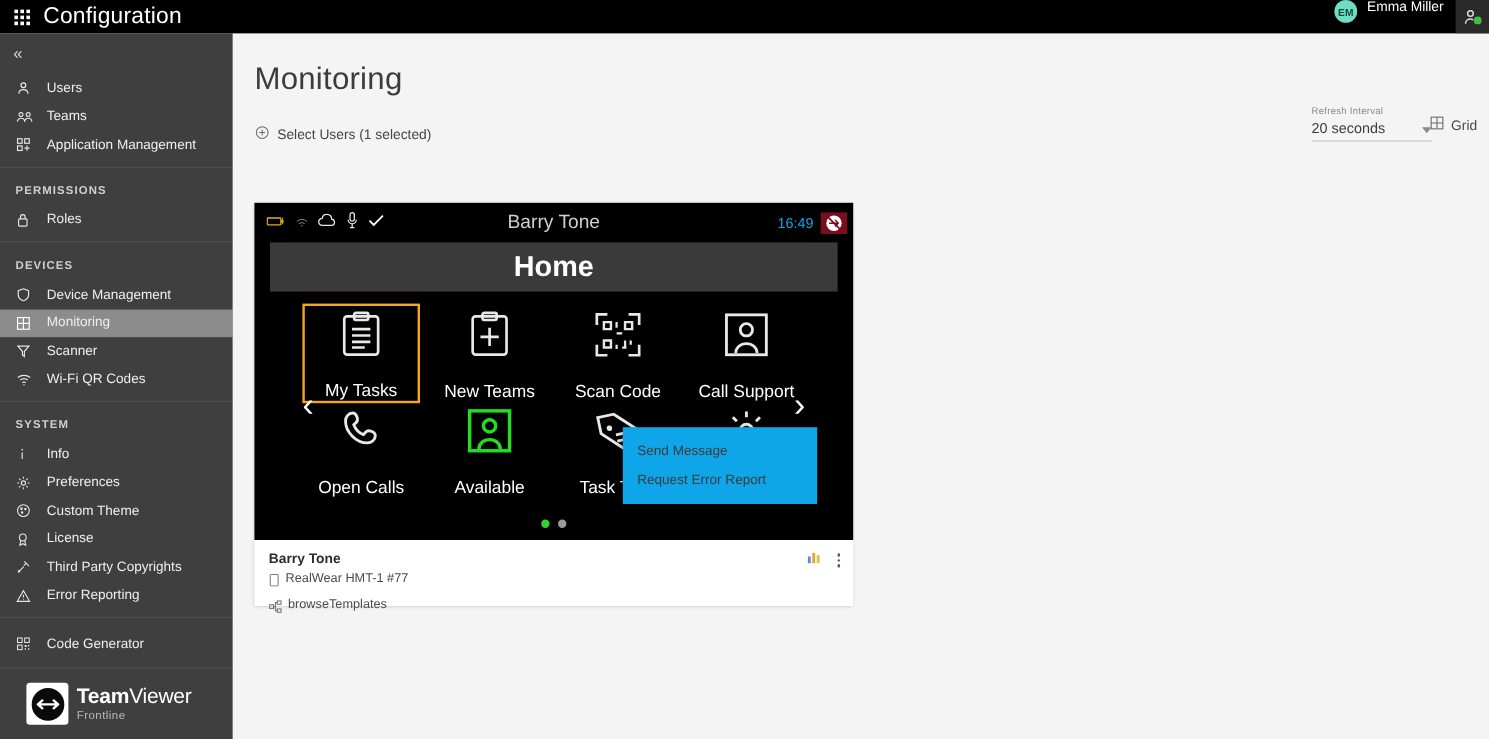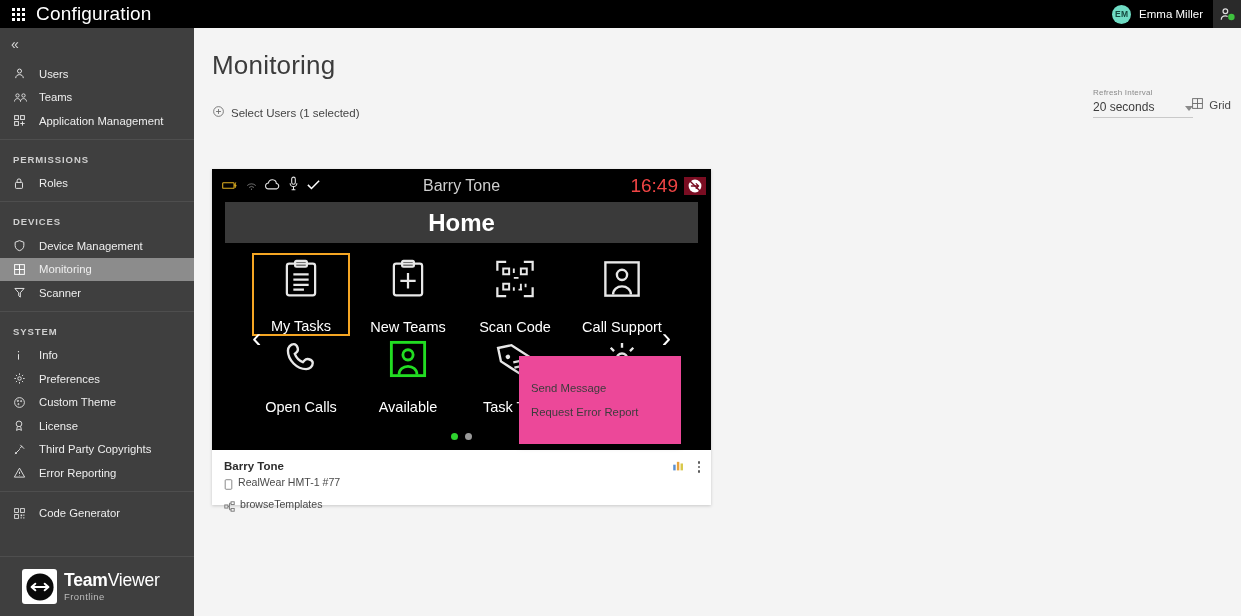--- a/index.html
+++ b/index.html
@@ -13,21 +13,21 @@
 
   
   .topbar {
     position: absolute; left: 0; top: 0; width: 1241px; height: 28px;
     background: #000000; display: flex; align-items: center;
   }
   .topbar-apps { width: 36px; height: 28px; display: flex; align-items: center; justify-content: center; cursor: pointer; }
   .grid9 { display: grid; grid-template-columns: repeat(3, 3px); grid-template-rows: repeat(3, 3px); gap: 2px; }
   .grid9 i { display: block; width: 3px; height: 3px; background: #ffffff; }
   .topbar-title { color: #ffffff; font-size: 19px; letter-spacing: .2px; }
-  .topbar-right { margin-left: auto; display: flex; align-items: center; height: 28px; }
+  .topbar-right { margin-left: auto; display: flex; align-items: flex-start; height: 28px; }
   .avatar {
     width: 19px; height: 19px; border-radius: 50%;
     background: #6fdcc4; color: #14483e; font-size: 8.5px; font-weight: bold;
     display: flex; align-items: center; justify-content: center; letter-spacing: .3px;
   }
   .topbar-user { color: #ffffff; font-size: 11.5px; margin-left: 8px; }
   .topbar-usericon {
     width: 28px; height: 28px; background: #2a2a2a;
     display: flex; align-items: center; justify-content: center; margin-left: 10px; cursor: pointer;
     position: relative;
@@ -104,21 +104,21 @@
     background: #ffffff; box-shadow: 0 1px 3px rgba(0,0,0,.18);
   }
   .screen { width: 499px; height: 281px; background: #000000; position: relative; overflow: hidden; }
   .st-bar { height: 33px; display: flex; align-items: center; padding: 0 0 0 10px; position: relative; }
   .st-icons { display: flex; align-items: center; gap: 7px; }
   .st-title {
     position: absolute; left: 0; right: 0; text-align: center;
     font-size: 16px; color: #cfcfcf; font-weight: 300; pointer-events: none;
   }
   .st-right { margin-left: auto; display: flex; align-items: center; gap: 6px; padding-right: 5px; z-index: 2; }
-  .st-time { font-size: 19px; color: #ef4444; font-weight: 300; }
+  .st-time { font-size: 12px; color: #0ea5e9; font-weight: 300; }
   .st-discon {
     width: 22px; height: 18px; background: #7a0d22;
     display: flex; align-items: center; justify-content: center;
   }
   .home-bar {
     margin: 0 13px; height: 41px; background: #3a3a3a;
     display: flex; align-items: center; justify-content: center;
   }
   .home-bar span { color: #ffffff; font-size: 24px; font-weight: bold; }
   .tiles { position: relative; padding: 10px 40px 0 40px; }
@@ -142,21 +142,21 @@
 
   .card-foot { position: relative; padding: 10px 12px 12px 12px; height: 55px; }
   .cf-name { font-size: 11.5px; font-weight: bold; color: #2d2d2d; }
   .cf-line { display: flex; align-items: flex-start; gap: 5px; margin-top: 4px; }
   .cf-text { font-size: 10.6px; color: #4a4a4a; }
   .cf-actions { position: absolute; right: 8px; top: 8px; display: flex; align-items: center; gap: 10px; }
   .kebab { display: flex; flex-direction: column; gap: 2px; cursor: pointer; padding: 2px 3px; }
   .kebab i { width: 2.5px; height: 2.5px; border-radius: 50%; background: #5a5a5a; display: block; }
   .ctx-menu {
     position: absolute; left: 325px; top: 328px; width: 162px;
-    background: #ec4899; box-shadow: 0 2px 6px rgba(0,0,0,.3); padding: 20px 0; z-index: 20;
+    background: #0ea5e9; box-shadow: 0 2px 6px rgba(0,0,0,.3); padding: 8px 0; z-index: 20;
   }
   .ctx-item { font-size: 11.3px; color: #3c3c3c; padding: 6px 12px; cursor: pointer; white-space: nowrap; }
 </style>
 </head>
 <body>
 
 <div id="app">
 
   <div class="topbar">
     <div class="topbar-apps">
@@ -259,20 +259,31 @@
         </span>
         <span class="sb-label">Monitoring</span>
       </div>
       <div class="sb-item">
         <span class="sb-icon">
           <svg width="13" height="13" viewBox="0 0 24 24" fill="none" stroke="#e6e6e6" stroke-width="1.8">
             <path d="M3.5 4.5h17l-7 8v8l-3-2.5v-5.5z"></path>
           </svg>
         </span>
         <span class="sb-label">Scanner</span>
+      </div>
+      <div class="sb-item">
+        <span class="sb-icon">
+          <svg width="14" height="13" viewBox="0 0 24 24" fill="none" stroke="#e6e6e6" stroke-width="1.8">
+            <path d="M2.5 8.5a15 15 0 0119 0"></path>
+              <path d="M6 12.5a10 10 0 0112 0"></path>
+              <path d="M9.3 16.3a5 5 0 015.4 0"></path>
+            <circle cx="12" cy="19.6" r="1.1" fill="#e6e6e6" stroke="none"></circle>
+          </svg>
+        </span>
+        <span class="sb-label">Wi-Fi QR Codes</span>
       </div>
     </div>
     <div class="sb-sep"></div>
 
     <div class="sb-group">
       <div class="sb-header">SYSTEM</div>
       <div class="sb-item">
         <span class="sb-icon">
           <svg width="11" height="13" viewBox="0 0 14 24" fill="none" stroke="#e6e6e6" stroke-width="1.8">
             <circle cx="7" cy="5" r="1.2" fill="#e6e6e6" stroke="none"></circle>

